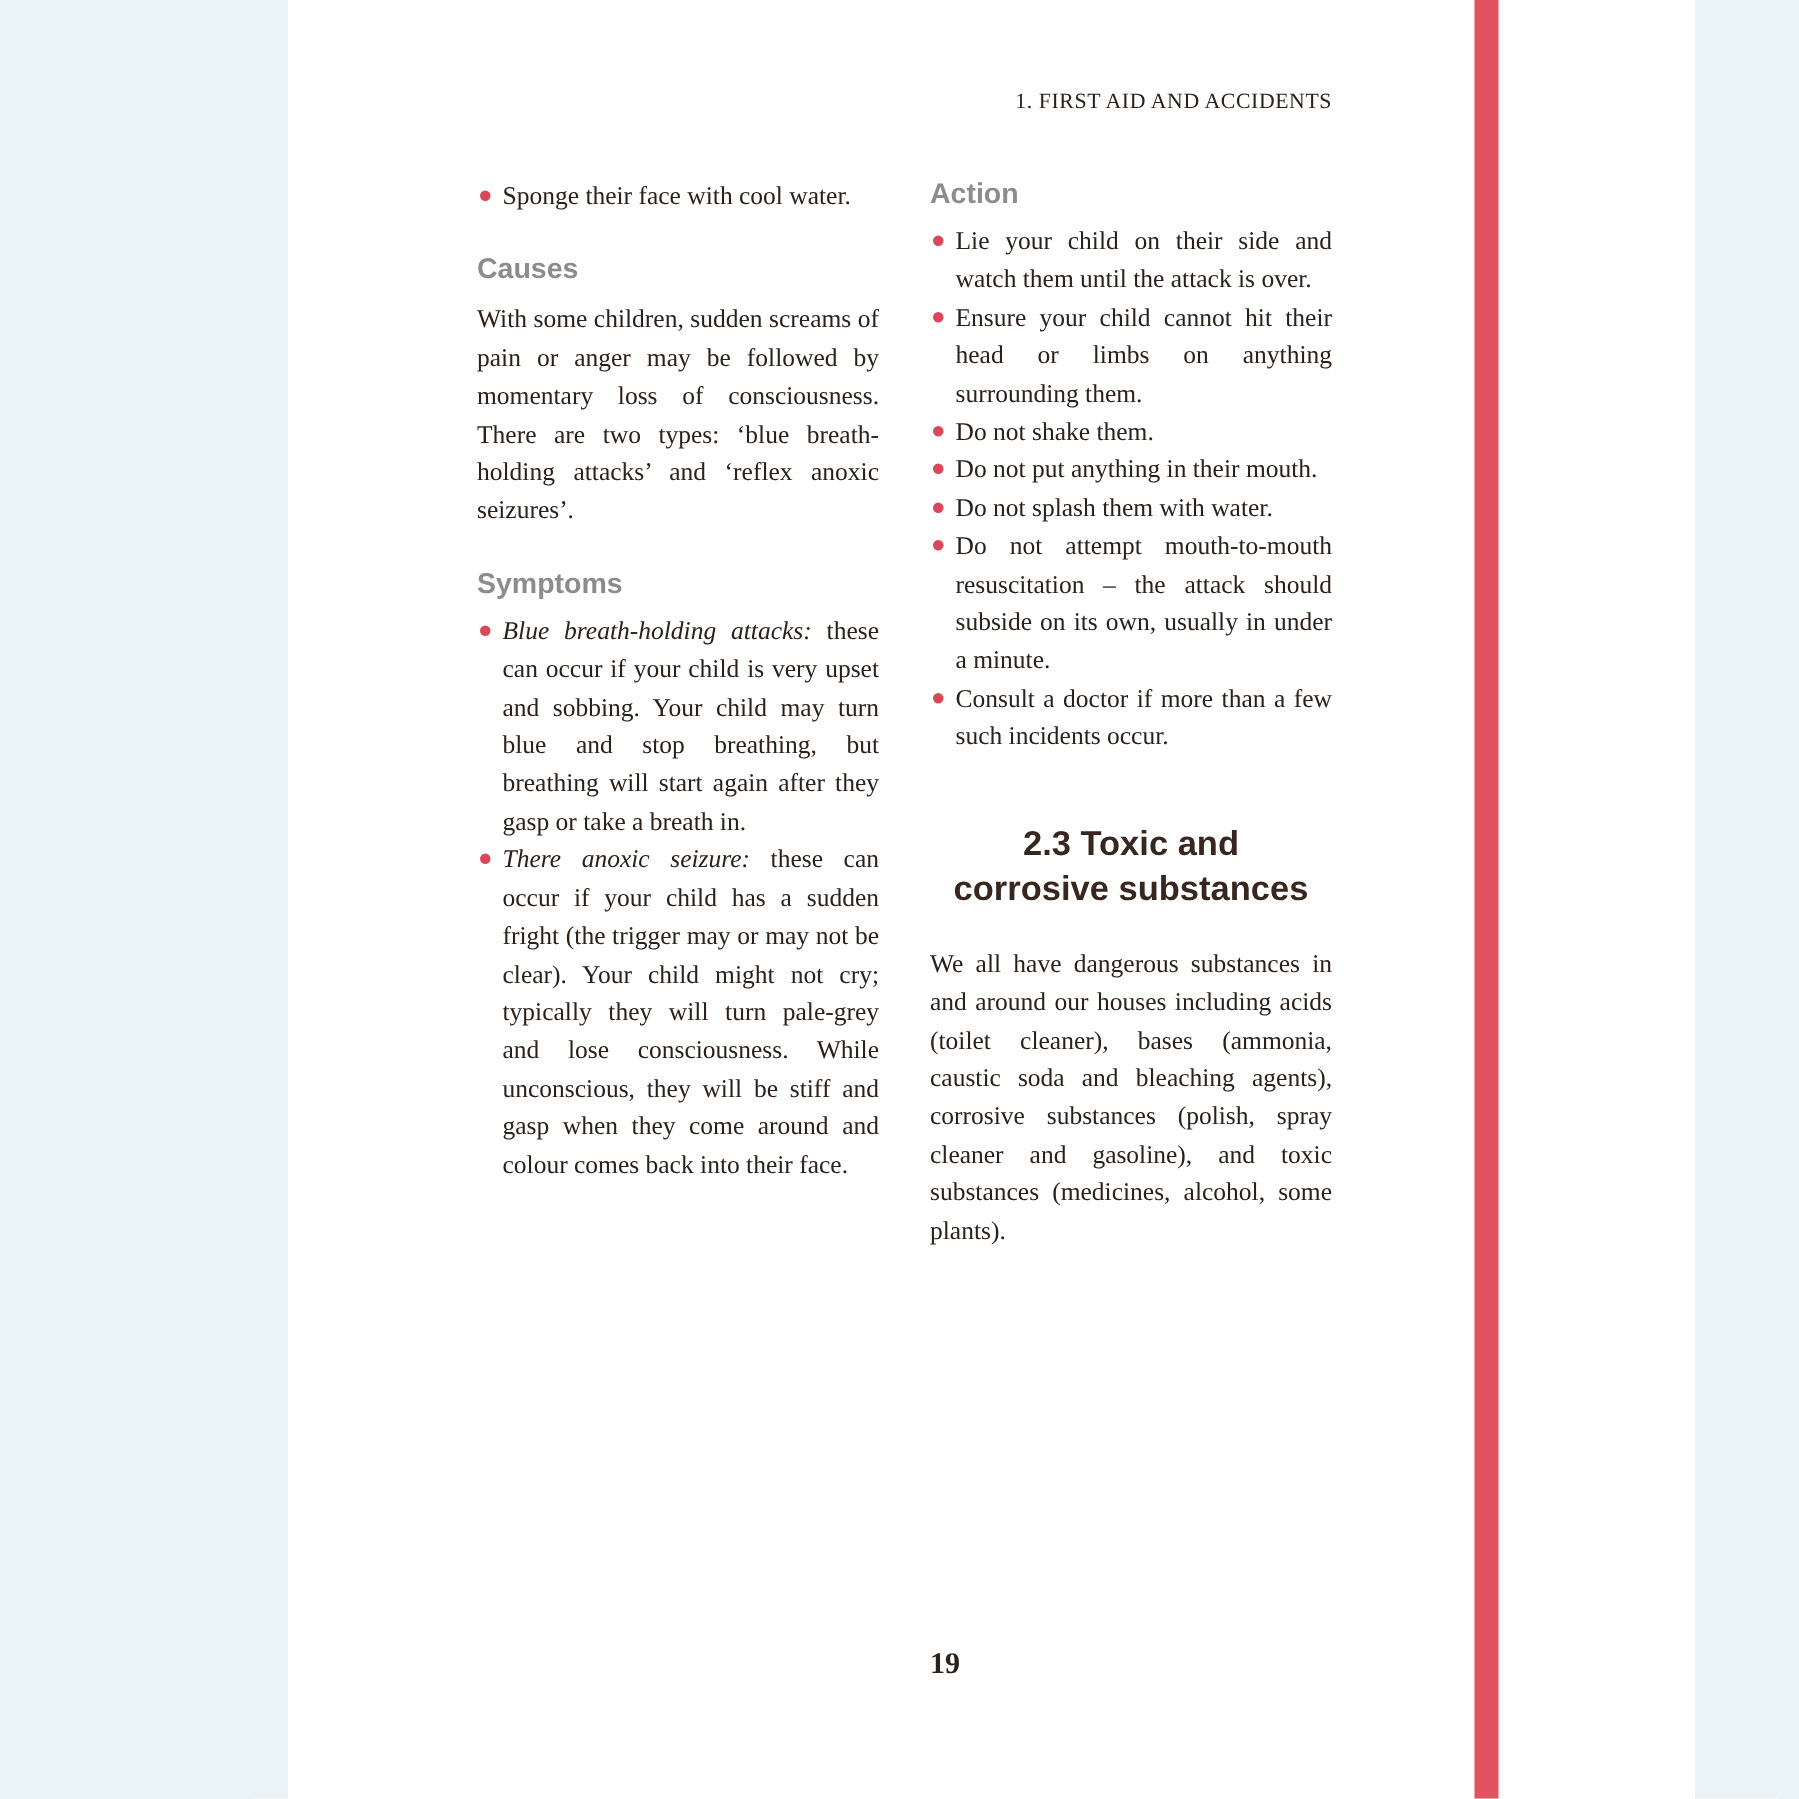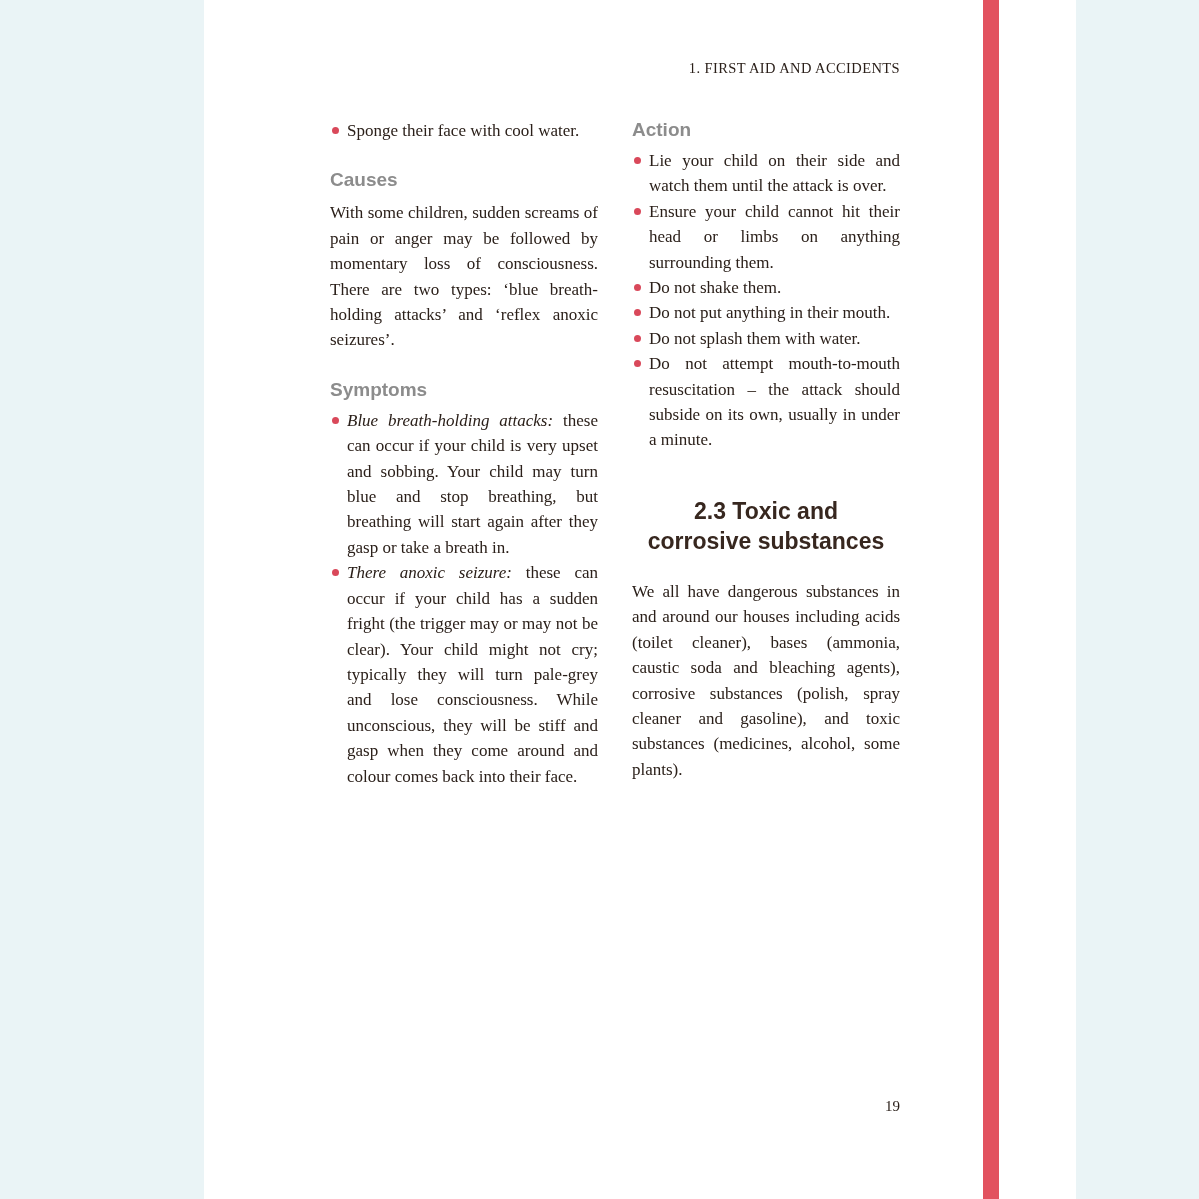--- a/index.html
+++ b/index.html
@@ -4,22 +4,22 @@
 <style>
   html, body { margin: 0; padding: 0; }
   body {
     width: 1199px; height: 1199px;
     position: relative;
     background: var(--background, #eaf4f6);
     font-family: "Liberation Serif", serif;
     overflow: hidden;
   }
   .page {
-    position: absolute; left: 204px; top: 0;
-    width: 872px; height: 1199px;
+    position: absolute; left: 192px; top: 0;
+    width: 938px; height: 1199px;
     background: var(--page, #ffffff);
   }
   .accent-bar {
     position: absolute; left: 983px; top: 0;
     width: 16px; height: 1199px;
     background: var(--accent_bar, #e2525f);
   }
   .running-head {
     position: absolute; left: 126px; top: 60px; width: 570px;
     text-align: right;
@@ -55,22 +55,23 @@
   .col li { position: relative; padding-left: 17px; }
   .col li::before {
     content: "";
     position: absolute; left: 2px; top: 9px;
     width: 7px; height: 7px; border-radius: 50%;
     background: var(--bullet, #d9485a);
   }
   .col em { font-style: italic; }
   .page-number {
     position: absolute; left: 428px; top: 1098px; width: 268px;
-    text-align: right; font-size: 15px;
+    font-size: 20px;
     color: var(--body, #2b201a);
+    font-weight: bold;
   }
 </style>
 </head>
 <body style="--background: #eaf4f6; --page: #ffffff; --accent_bar: #e2525f; --bullet: #d9485a; --heading: #37271f; --subheading: #8c8c8c; --body: #2b201a;">
 
 <div class="page">
   <div class="running-head">1. FIRST AID AND ACCIDENTS</div>
   <div class="col col-left">
       <ul>
         <li>Sponge their face with cool water.</li>
@@ -85,20 +86,21 @@
     </div>
   <div class="col col-right">
       <h3>Action</h3>
       <ul>
         <li>Lie your child on their side and watch them until the attack is over.</li>
         <li>Ensure your child cannot hit their head or limbs on anything surrounding them.</li>
         <li>Do not shake them.</li>
         <li>Do not put anything in their mouth.</li>
         <li>Do not splash them with water.</li>
         <li>Do not attempt mouth-to-mouth resuscitation – the attack should subside on its own, usually in under a minute.</li>
+        <li>Consult a doctor if more than a few such incidents occur.</li>
       </ul>
       <h2>2.3 Toxic and
 corrosive substances</h2>
       <p>We all have dangerous substances in and around our houses including acids (toilet cleaner), bases (ammonia, caustic soda and bleaching agents), corrosive substances (polish, spray cleaner and gasoline), and toxic substances (medicines, alcohol, some plants).</p>
     </div>
   <div class="page-number">19</div>
 </div>
 <div class="accent-bar"></div>
 
 </body></html>

